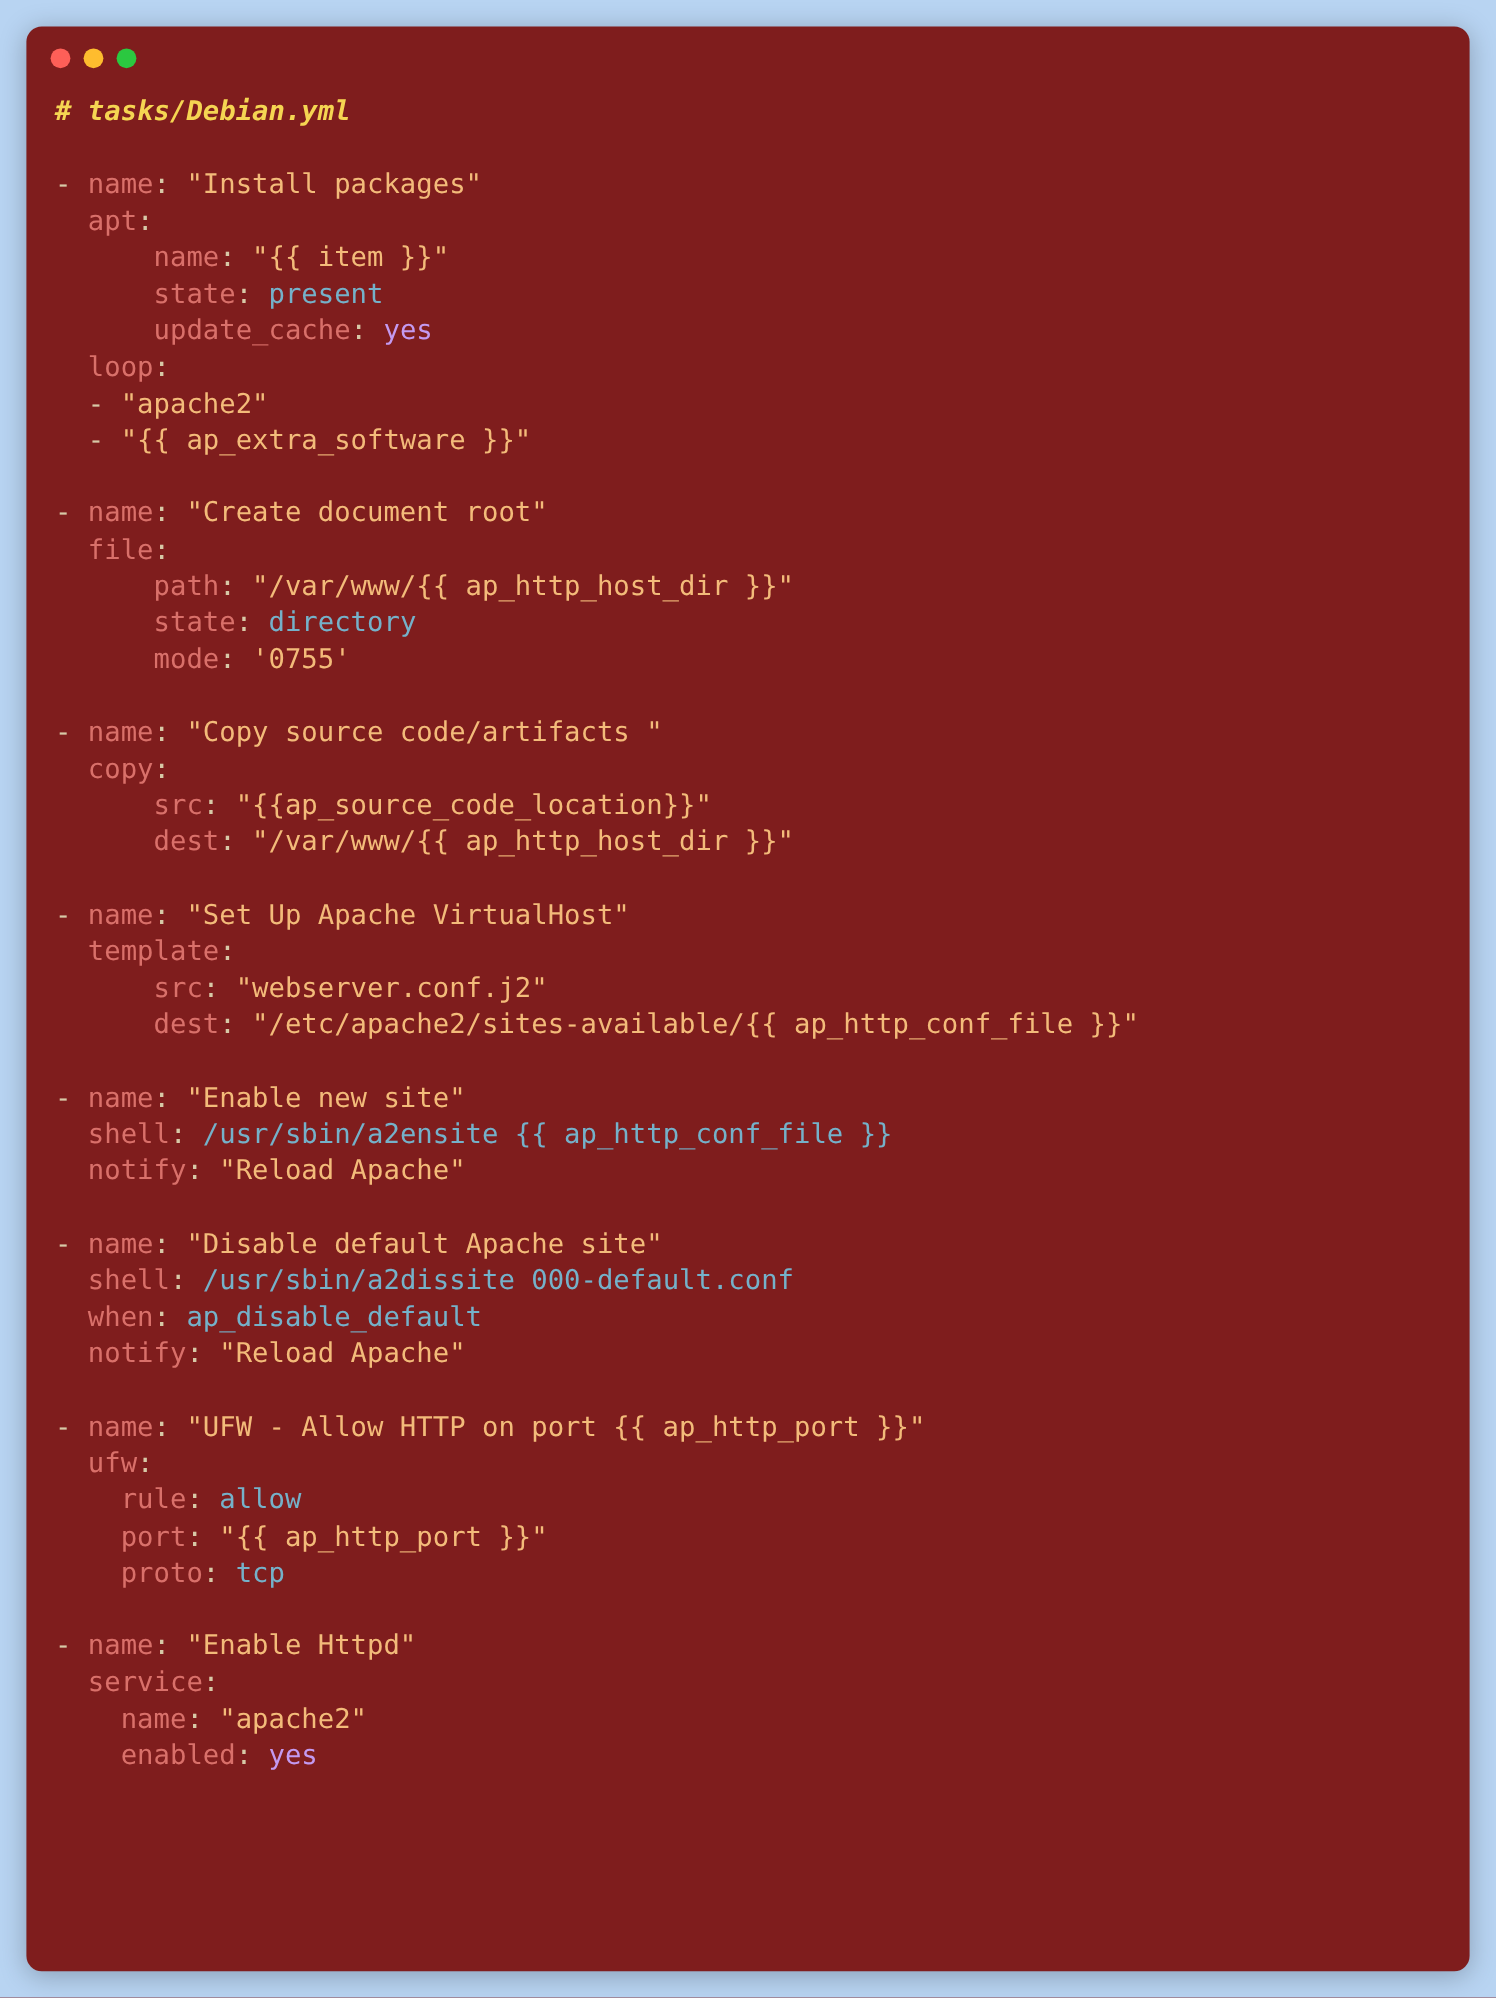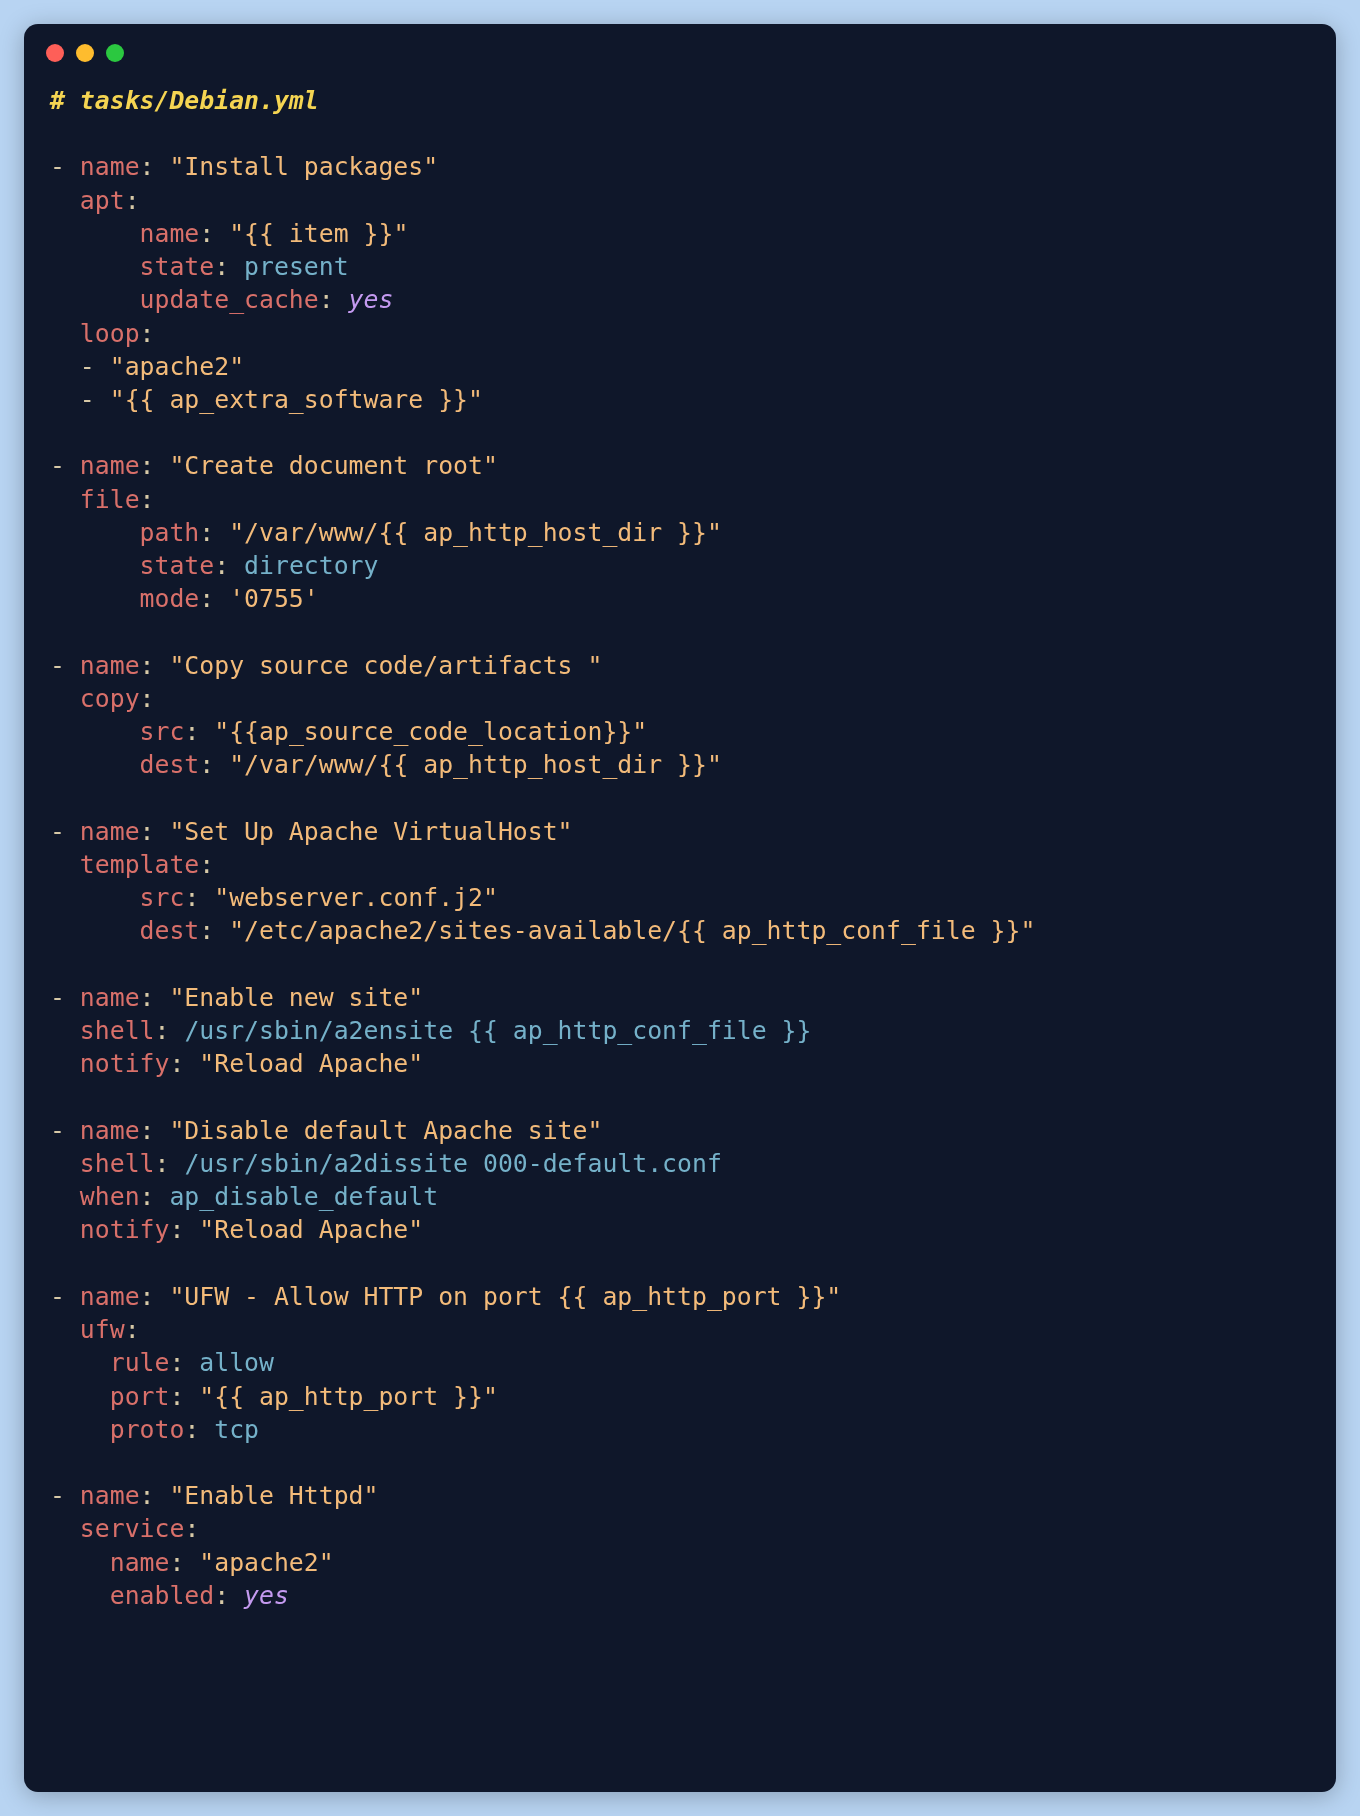--- a/index.html
+++ b/index.html
@@ -3,21 +3,21 @@
 <meta charset="utf-8">
 <style>
   * { margin: 0; padding: 0; box-sizing: border-box; }
   body {
     background: #b8d4f2;
     padding: 24px;
     font-family: ui-monospace, "SF Mono", Menlo, Monaco, Consolas, monospace;
     min-width: 1360px;
   }
   .window {
-    background: #0f172a;
+    background: #7f1d1d;
     border-radius: 14px;
     padding: 0;
     width: 1312px;
     min-height: 1768px;
     margin: 0 auto;
     box-shadow: 0 4px 24px rgba(0,0,0,0.25);
     overflow: hidden;
   }
   .titlebar {
     display: flex;
@@ -39,21 +39,21 @@
     line-height: 1.34;
     white-space: pre;
     color: #d7c9a7;
   }
   .cmt  { color: #f5d552; font-style: italic; font-weight: bold; }
   .dash { color: #d7c9a7; }
   .key  { color: #d9706a; }          
   .col  { color: #d7c9a7; }          
   .str  { color: #f3bb7a; }          
   .id   { color: #75b1c9; }          
-  .kw   { color: #c49af0; font-style: italic; } 
+  .kw   { color: #c49af0; } 
   .blank { display:block; height: 1.34em; }
 </style>
 </head>
 <body>
 
 <div class="window">
   <div class="titlebar">
     <div class="dot dot-red"></div>
     <div class="dot dot-yellow"></div>
     <div class="dot dot-green"></div>

